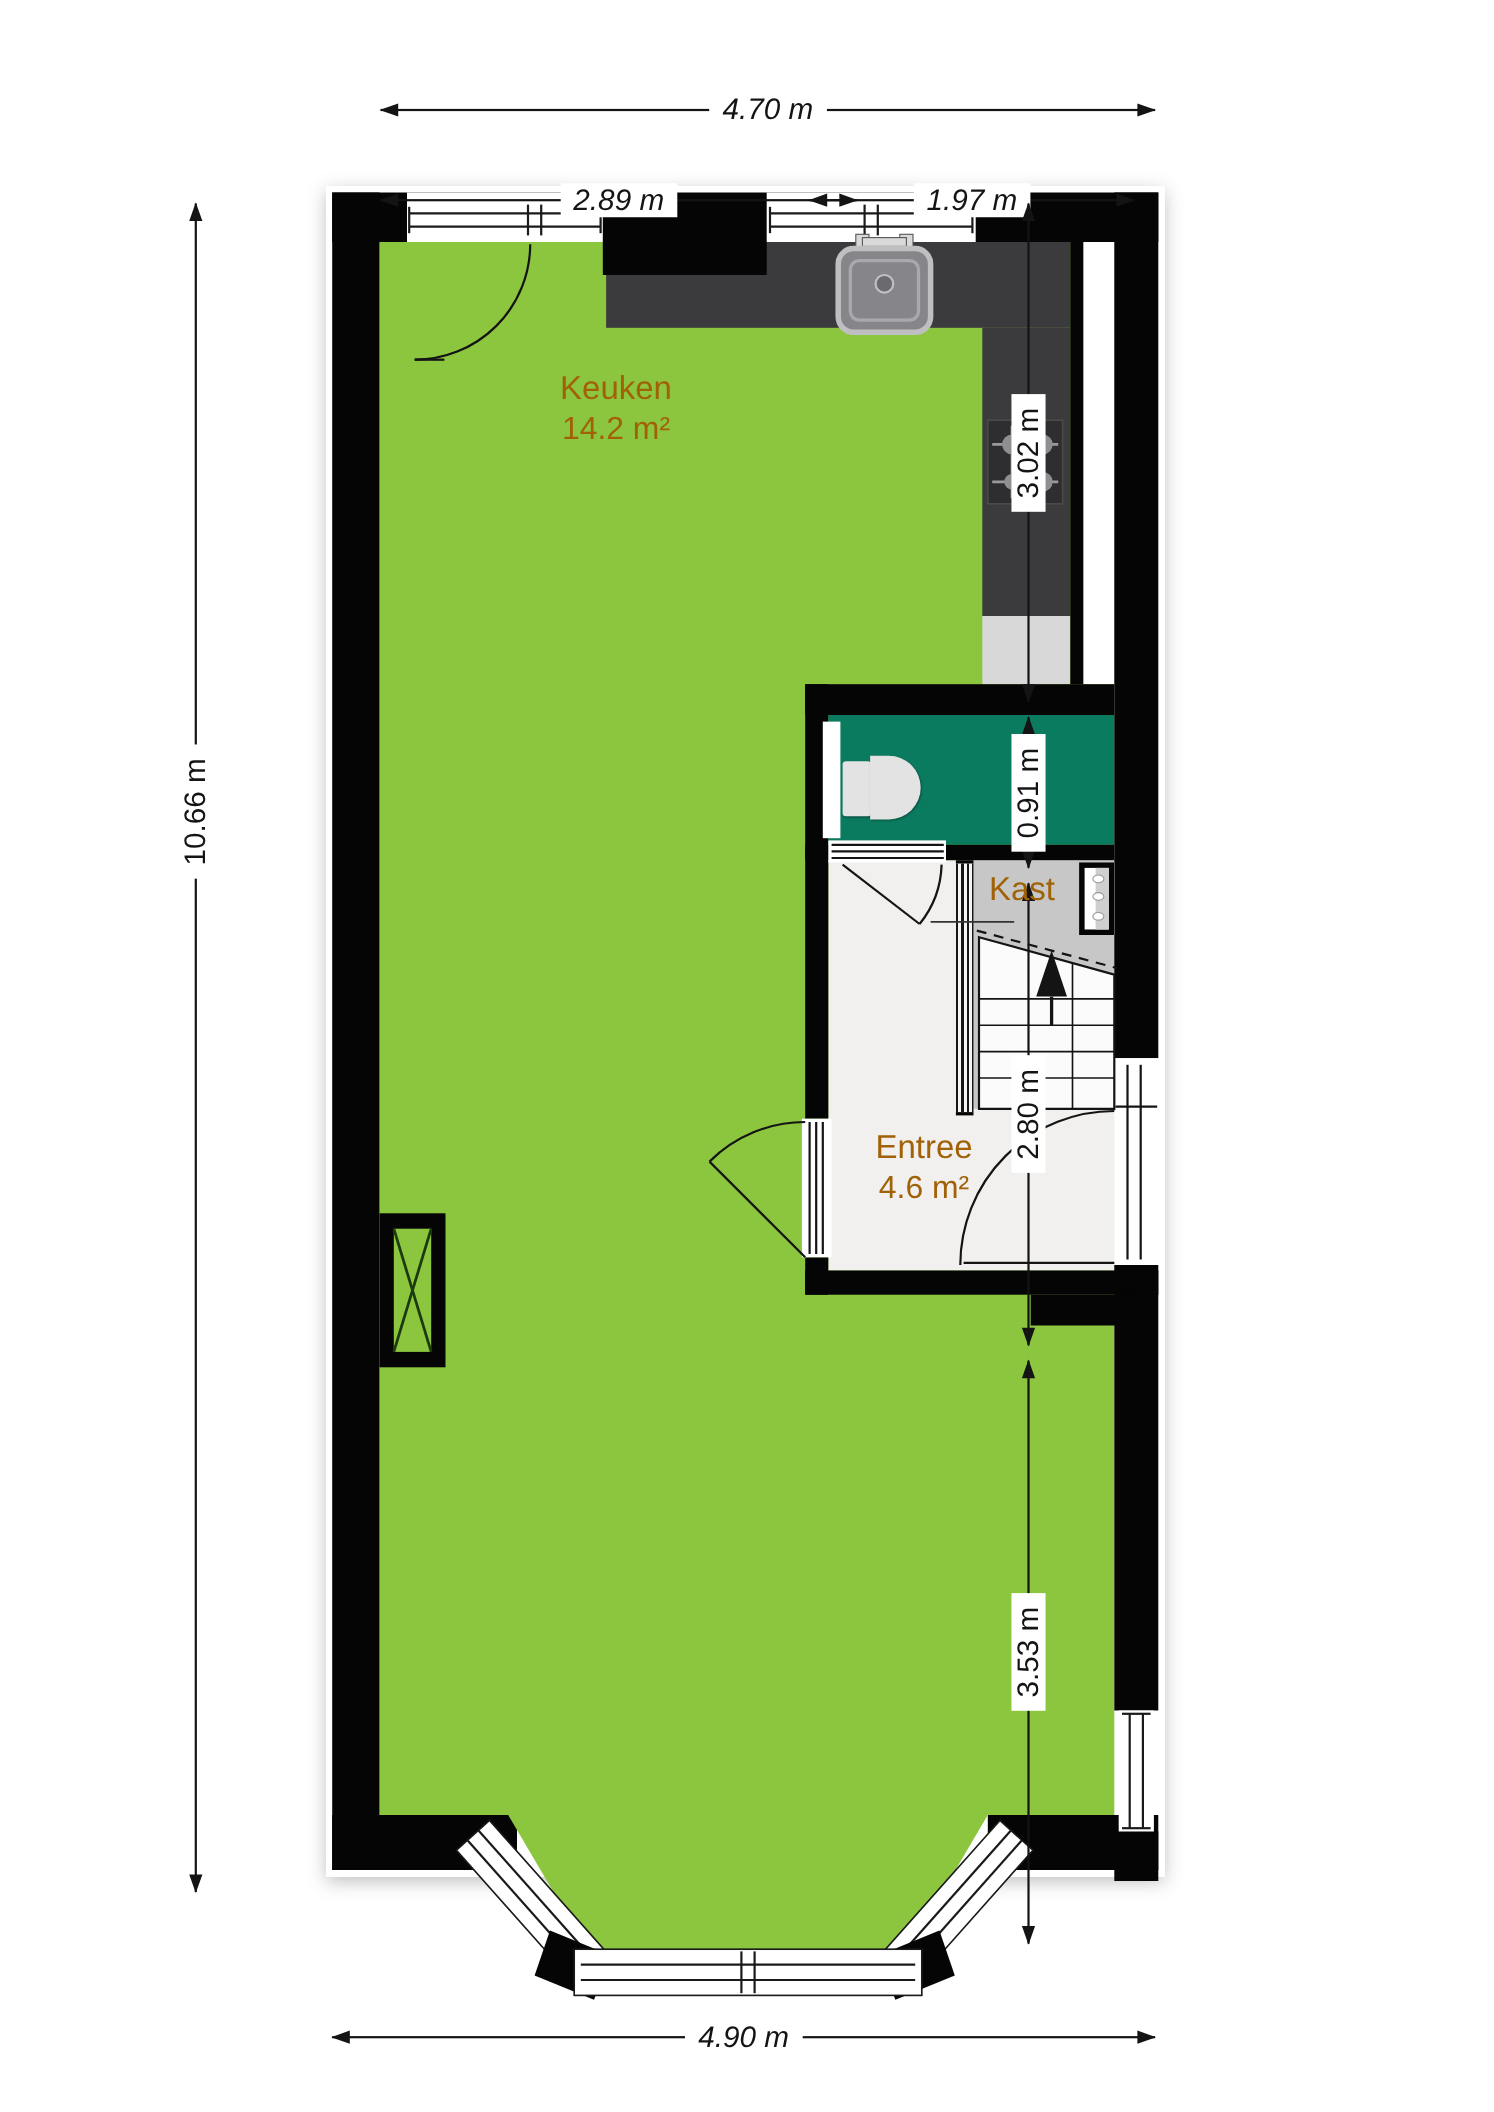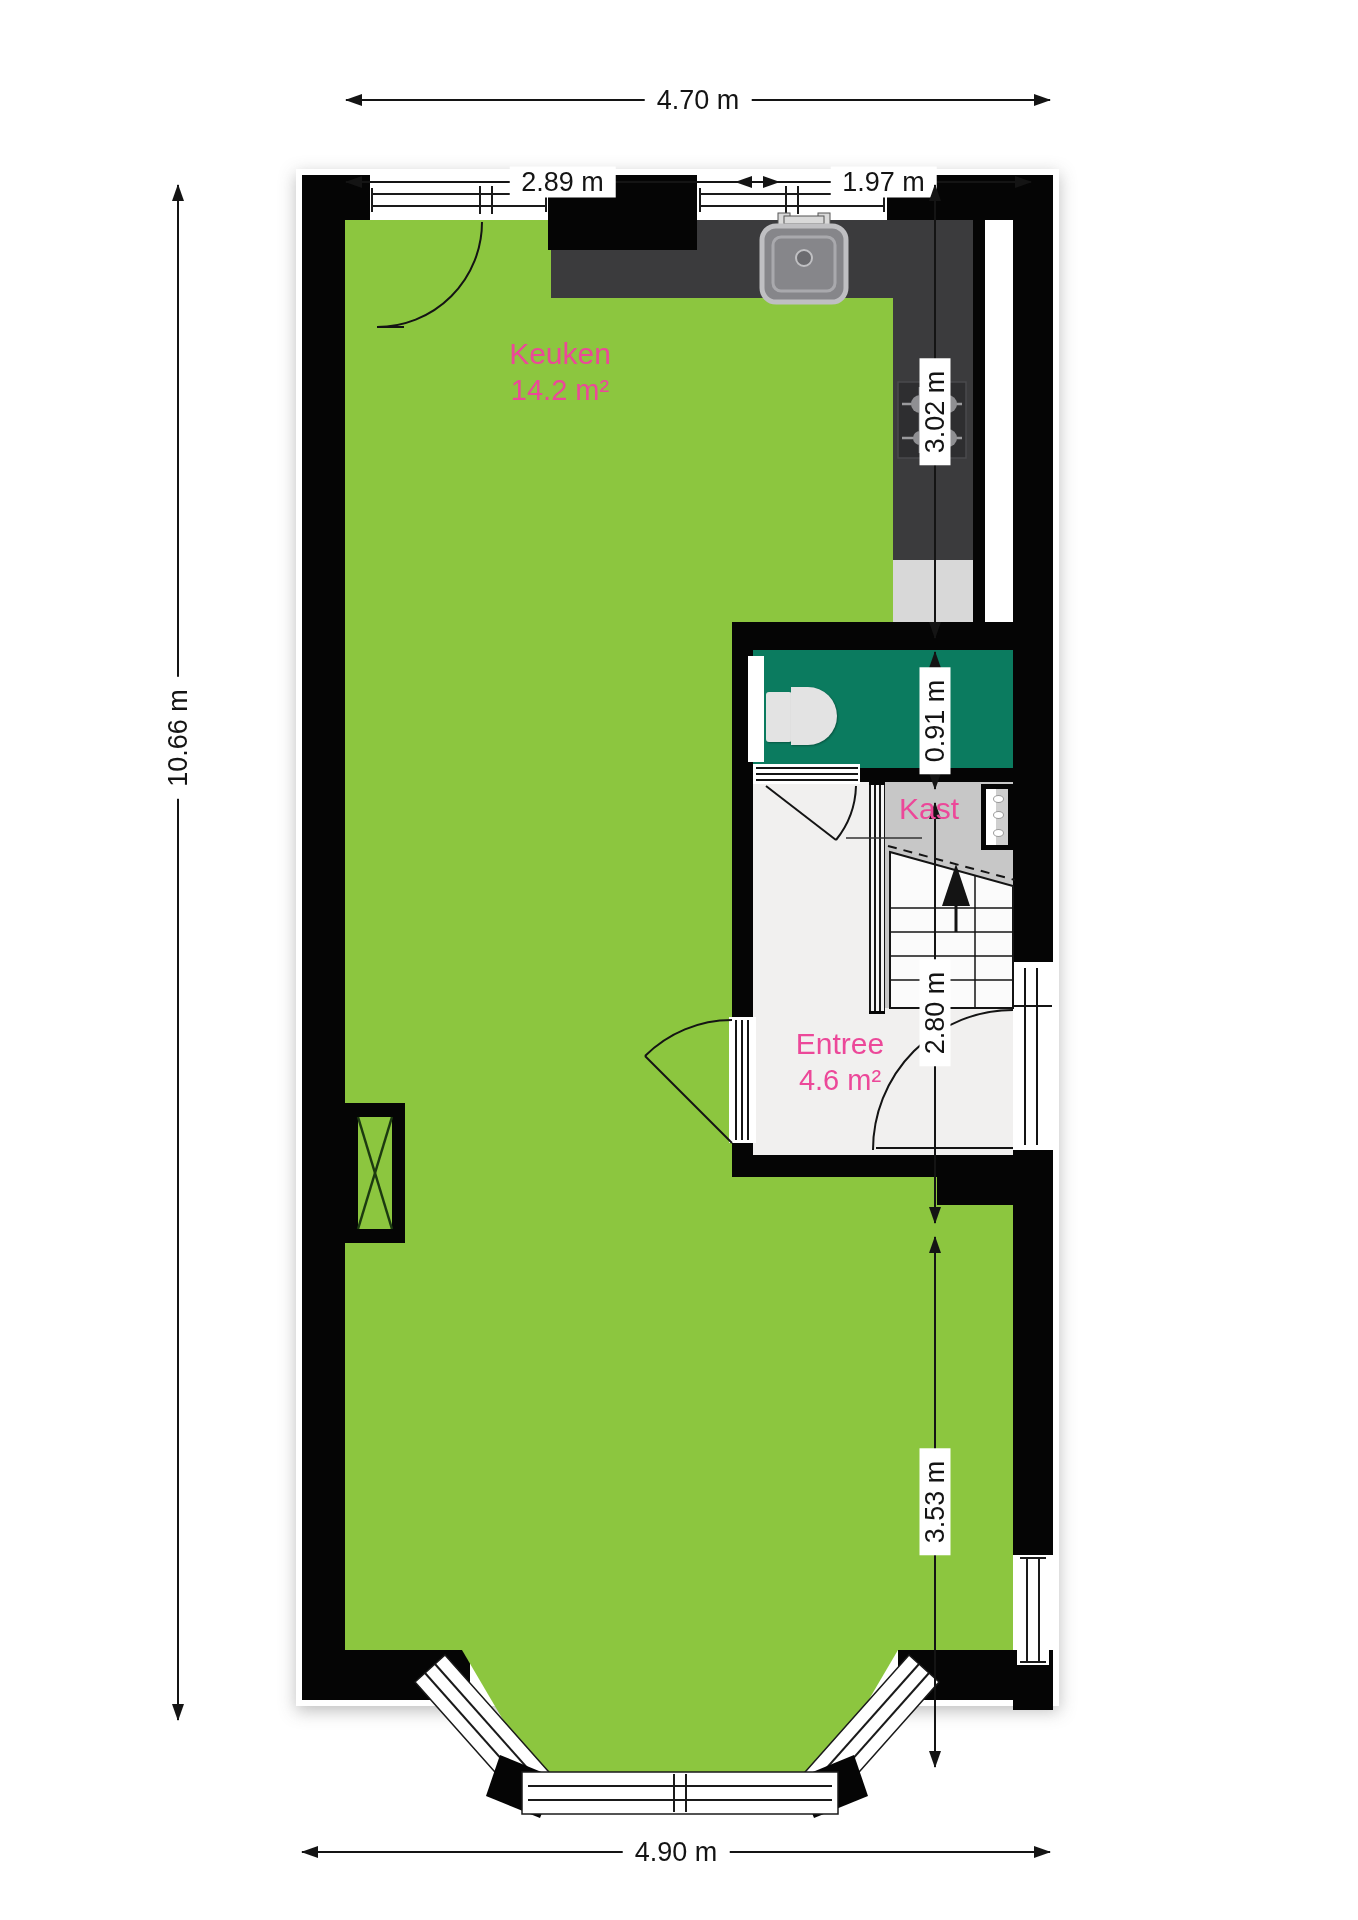--- a/index.html
+++ b/index.html
@@ -26,35 +26,35 @@
   .chimney{left:345px;top:1103px;width:60px;height:140px;background:#050505;}
   .chimney-in{left:358px;top:1117px;width:34px;height:112px;background:#8CC63F;}
   
   .wc-tank{left:766px;top:692px;width:26px;height:50px;background:#E3E3E3;border-radius:3px;box-shadow:1px 1px 2px rgba(0,0,0,.3);}
   .wc-bowl{left:791px;top:687px;width:46px;height:58px;background:#E3E3E3;border-radius:0 29px 29px 0 / 0 29px 29px 0;box-shadow:1px 1px 2px rgba(0,0,0,.3);}
   
   .boiler{left:981px;top:784px;width:32px;height:66px;background:#fff;border:5px solid #050505;box-sizing:border-box;}
   .boiler-r{position:absolute;right:0;top:0;width:55%;height:100%;background:#CFCFCF;}
   .knob{position:absolute;right:4px;width:9px;height:6px;background:#fff;border-radius:50%;border:1px solid #9a9a9a;}
   
-  .room-label{position:absolute;text-align:center;font-size:30px;line-height:37px;color:#ec4899;z-index:30;}
+  .room-label{position:absolute;text-align:center;font-size:30px;line-height:37px;color:#a16207;z-index:30;}
   .room-label .area{font-size:29px;}
   .room-label .hnote{font-size:24px;margin-top:6px;}
   
   .dim{position:absolute;z-index:25;}
   .dim .dline{position:absolute;background:#141414;}
   .dim.h .dline{left:0;right:0;top:50%;height:2px;margin-top:-1px;}
   .dim.v .dline{top:0;bottom:0;left:50%;width:2px;margin-left:-1px;}
   .arr{position:absolute;width:0;height:0;}
   .dim.h .al{left:-1px;top:50%;margin-top:-6px;border-top:6px solid transparent;border-bottom:6px solid transparent;border-right:17px solid #141414;}
   .dim.h .ar{right:-1px;top:50%;margin-top:-6px;border-top:6px solid transparent;border-bottom:6px solid transparent;border-left:17px solid #141414;}
   .dim.v .au{top:-1px;left:50%;margin-left:-6px;border-left:6px solid transparent;border-right:6px solid transparent;border-bottom:17px solid #141414;}
   .dim.v .ad{bottom:-1px;left:50%;margin-left:-6px;border-left:6px solid transparent;border-right:6px solid transparent;border-top:17px solid #141414;}
   .dlabel{position:absolute;background:#fff;font-size:27px;white-space:nowrap;padding:0 12px;color:#141414;}
-  .dim.h .dlabel{left:50%;top:50%;transform:translate(-50%,-50%);}
+  .dim.h .dlabel{left:50%;top:50%;transform:translate(-50%,-50%);font-style:italic;}
   .dim.v .dlabel{left:50%;top:50%;transform:translate(-50%,-50%) rotate(-90deg);}
   .dim.v.label-high .dlabel{top:36%;}
   svg.linework{position:absolute;left:0;top:0;z-index:20;}
 </style>
 </head>
 <body>
 
 <div class="canvas">
 
   <div class="abs bshadow"></div>

